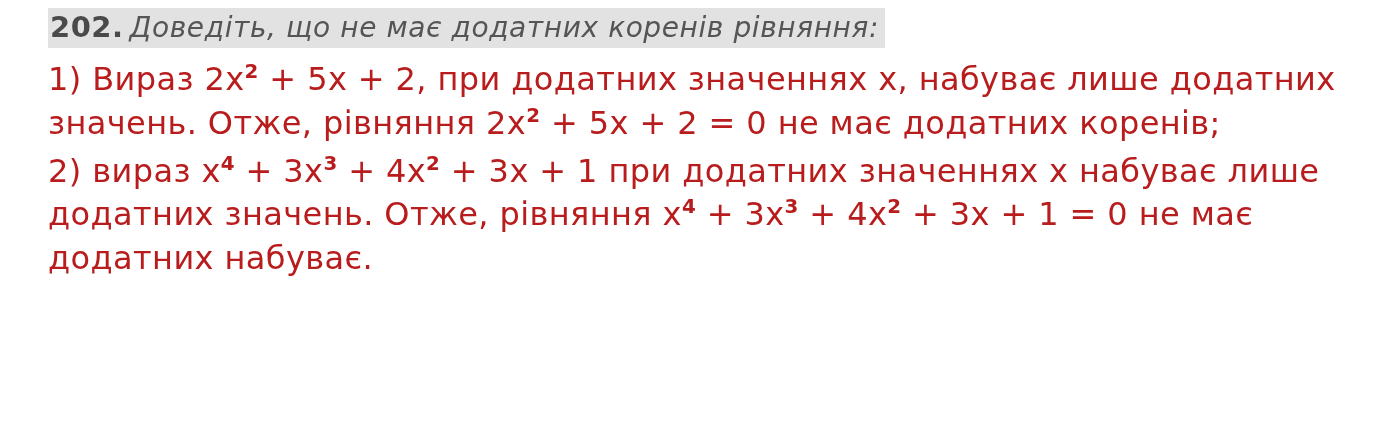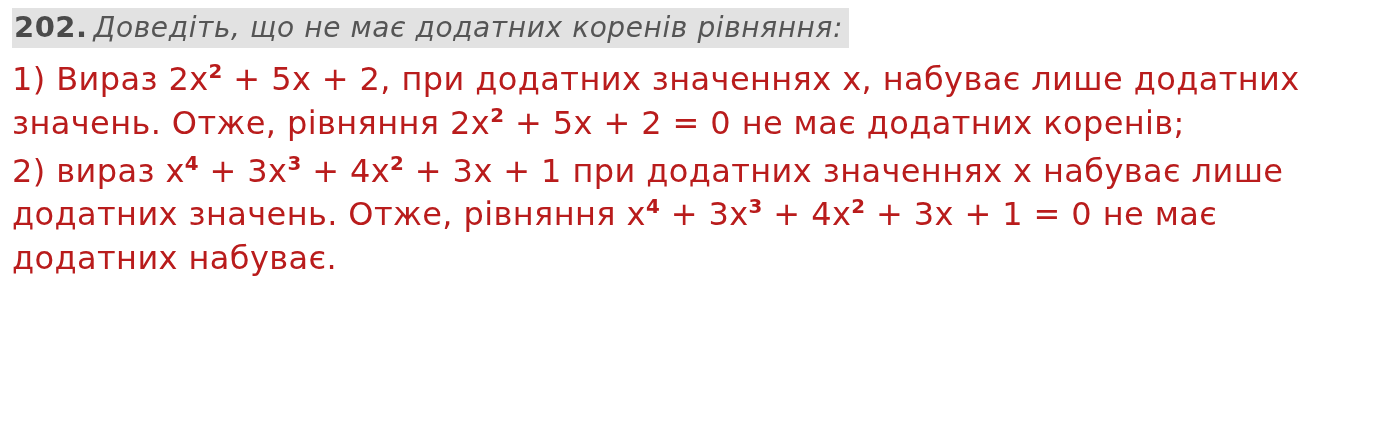--- a/index.html
+++ b/index.html
@@ -13,20 +13,21 @@
     font-family: "DejaVu Sans", sans-serif;
     color: #5b5b5b;
     overflow: hidden;
   }
   .page {
     position: relative;
     width: 1174px;
     height: 428px;
     padding: 0;
     box-sizing: border-box;
+    margin-left: 36px;
   }
   .task-heading {
     display: inline-block;
     margin: 8px 0 0 12px;
     background: #e2e2e2;
     padding: 2px 6px 4px 2px;
     white-space: nowrap;
   }
   .task-number {
     font-weight: bold;

